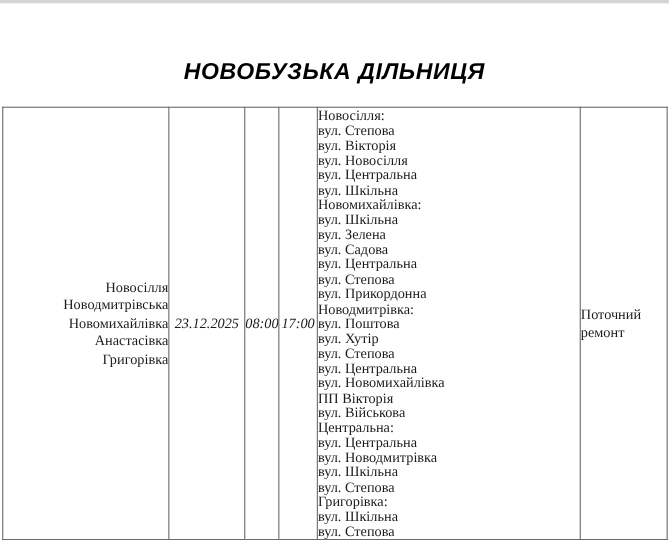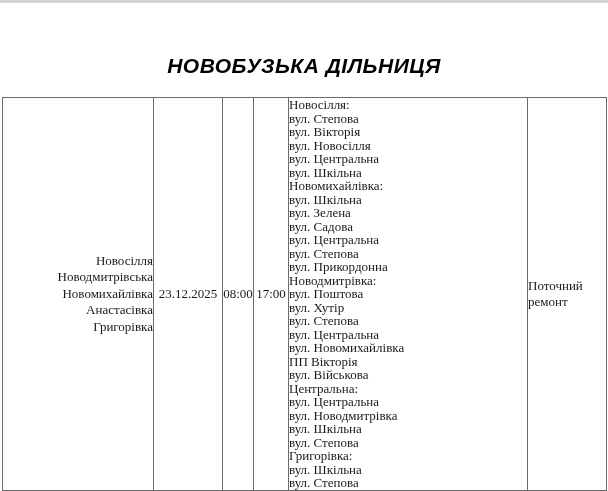--- a/index.html
+++ b/index.html
@@ -56,20 +56,21 @@
     padding-left: 7px;
     font-size: 13.5px;
   }
   td.cell-localities .line {
     line-height: 16.5px;
     text-align: right;
   }
   td.cell-date, td.cell-start, td.cell-end {
     text-align: center;
     font-size: 13px;
+    font-style: italic;
   }
   td.cell-streets {
     vertical-align: top;
     padding: 1px 2px 0 5px;
     font-size: 12px;
   }
   td.cell-streets .line {
     line-height: 13.5px;
     white-space: nowrap;
   }

